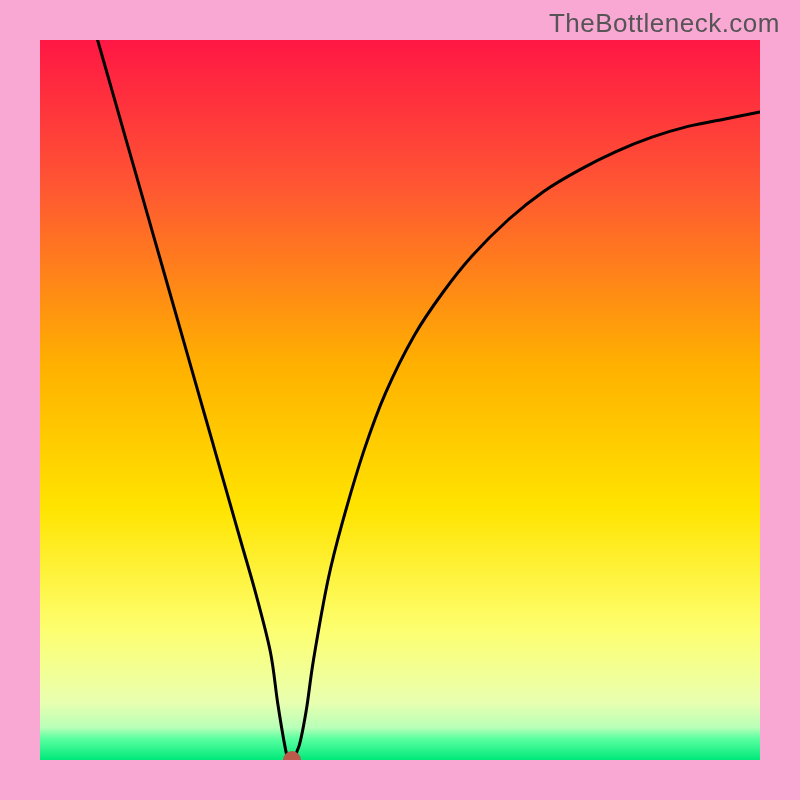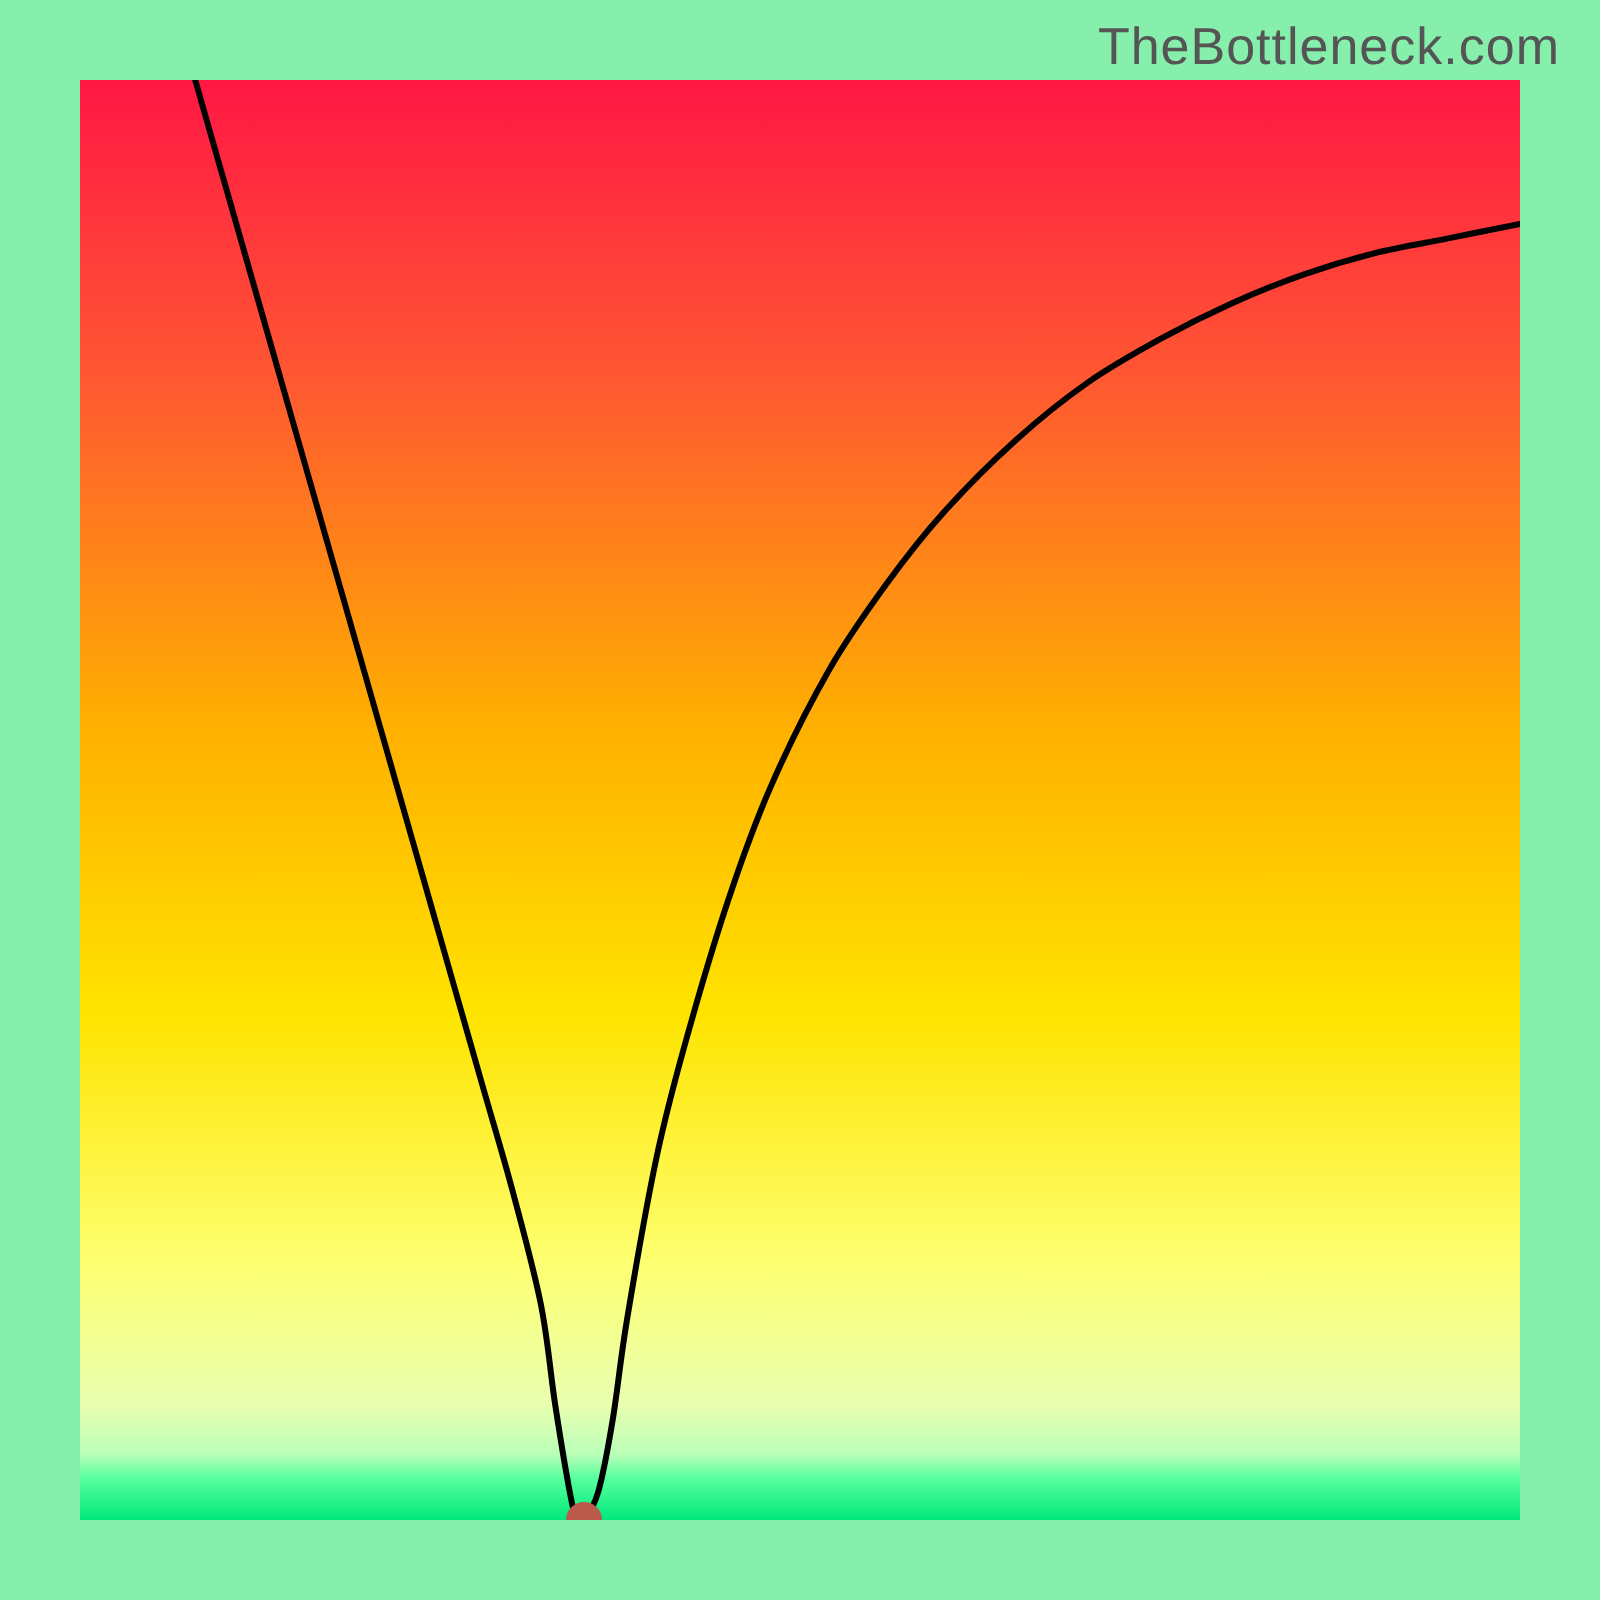--- a/index.html
+++ b/index.html
@@ -7,21 +7,21 @@
     padding: 0;
     width: 800px;
     height: 800px;
     background: #000;
     font-family: Arial, Helvetica, sans-serif;
   }
   .frame {
     position: relative;
     width: 800px;
     height: 800px;
-    background: #86efac;
+    background: #f9a8d4;
   }
   .plot-area {
     position: absolute;
     left: 40px;
     top: 40px;
     width: 720px;
     height: 720px;
     overflow: hidden;
   }
   .watermark {

